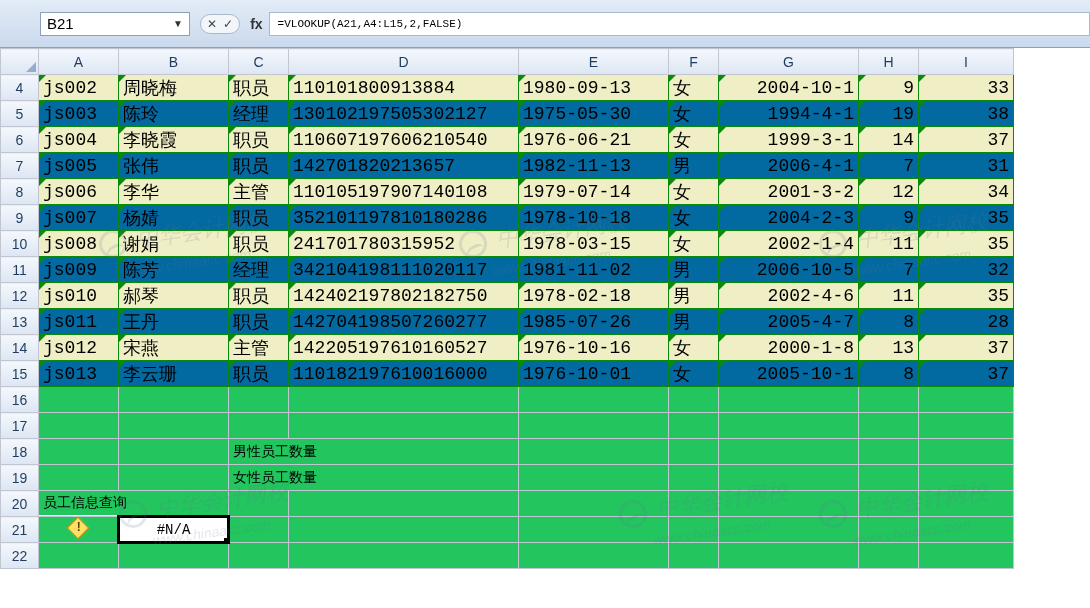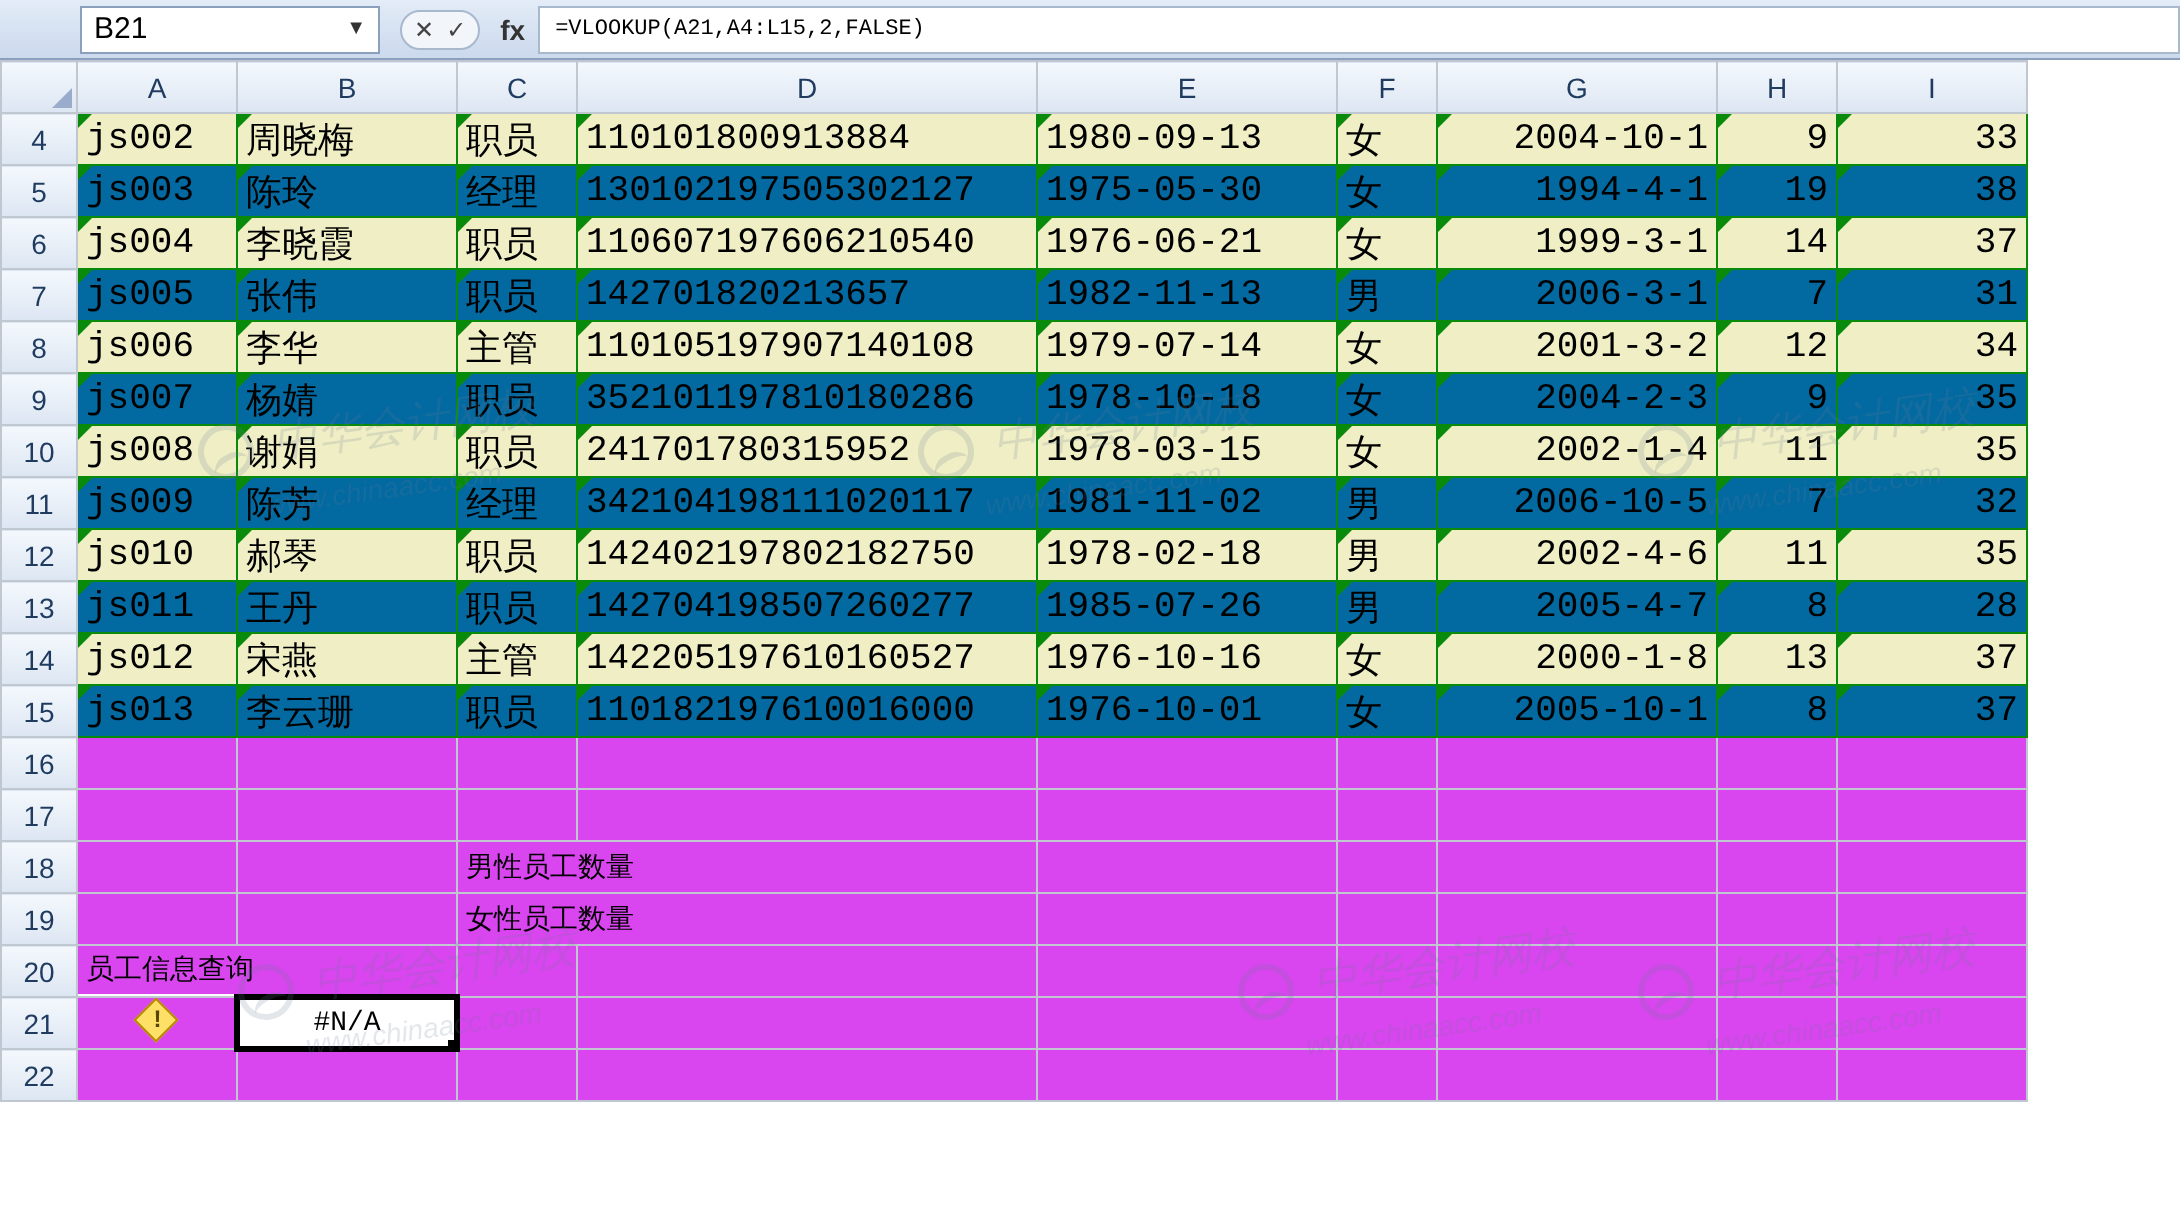--- a/index.html
+++ b/index.html
@@ -7,21 +7,21 @@
     font-family: Arial, "Microsoft YaHei", sans-serif;
     font-size: 14px;
     background: #fff;
     width: 1090px;
     height: 608px;
     overflow: hidden;
   }
   .namebox-bar {
     display: flex;
     align-items: center;
-    height: 30px;
+    height: 48px;
     background: linear-gradient(#e3ecf7, #cbd9ed);
     border-bottom: 1px solid #8ba0bc;
   }
   .namebox {
     width: 150px;
     height: 24px;
     margin-left: 40px;
     background: #fff;
     border: 1px solid #8ba0bc;
     display: flex;
@@ -112,21 +112,21 @@
   td.data.green-tr::before {
     content: "";
     position: absolute;
     top: 0; left: 0;
     border-style: solid;
     border-width: 7px 7px 0 0;
     border-color: #0a8a0a transparent transparent transparent;
   }
   tr.yellow td.data { background: #efeec4; }
   tr.blue td.data { background: #0369a1; }
-  td.empty { background: #d946ef; }
+  td.empty { background: #22c55e; }
   td.num { text-align: right; margin-left: 42px; }
   td.text-cn { font-family: Liberation Serif, serif; }
   .sel-cell {
     border: 3px solid #000 !important;
     background: #fff;
     text-align: center;
     font-family: "Courier New", monospace;
     position: relative;
   }
   .sel-cell::after{
@@ -267,21 +267,21 @@
           <td class="data green-tr num">37</td>
         </tr>
         <tr class="blue">
           <th class="rowhdr">7</th>
           <td class="data green-tr">js005</td>
           <td class="data green-tr text-cn">张伟</td>
           <td class="data green-tr text-cn">职员</td>
           <td class="data green-tr">142701820213657</td>
           <td class="data green-tr">1982-11-13</td>
           <td class="data green-tr text-cn">男</td>
-          <td class="data green-tr num">2006-3-1</td>
+          <td class="data green-tr num">2006-4-1</td>
           <td class="data green-tr num">7</td>
           <td class="data green-tr num">31</td>
         </tr>
         <tr class="yellow">
           <th class="rowhdr">8</th>
           <td class="data green-tr">js006</td>
           <td class="data green-tr text-cn">李华</td>
           <td class="data green-tr text-cn">主管</td>
           <td class="data green-tr">110105197907140108</td>
           <td class="data green-tr">1979-07-14</td>

